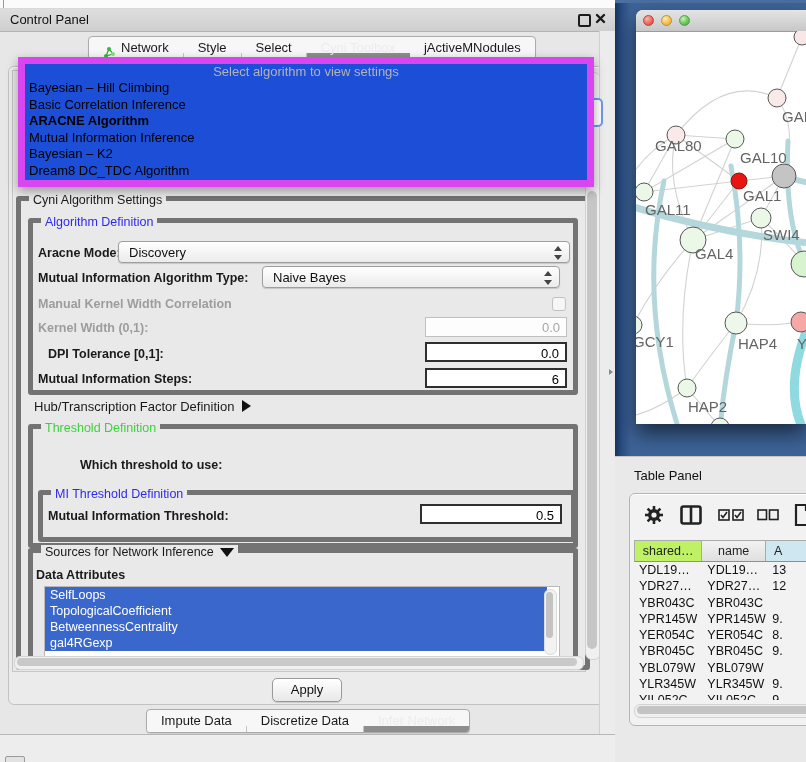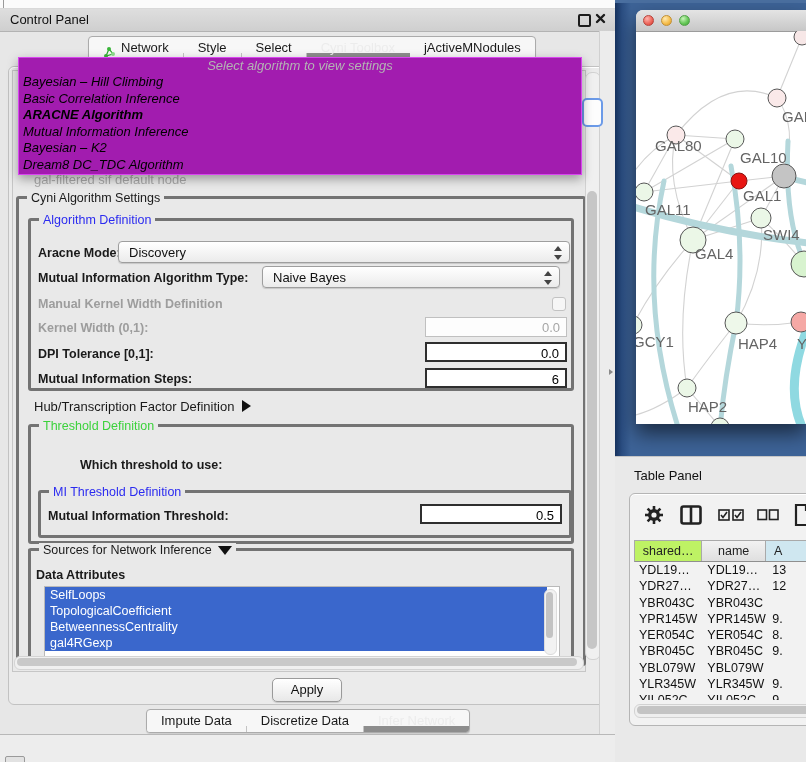--- a/index.html
+++ b/index.html
@@ -33,21 +33,21 @@
   #settings-frame{left:12px;top:70px;width:572px;height:600px;border:1px solid #c6c6c6;background:#e9e9e9;}
 
   
   #v-scroll{left:585px;top:72px;width:14px;height:586px;background:#f0f0f0;border:1px solid #d2d2d2;border-radius:7px;}
   #v-thumb{position:absolute;left:1px;top:118px;width:10px;height:458px;background:#c6c6c6;border-radius:6px;}
   
   #h-scroll{left:14px;top:656px;width:568px;height:12px;background:#f0f0f0;border:1px solid #d4d4d4;border-radius:6px;}
   #h-thumb{position:absolute;left:2px;top:1px;width:560px;height:8px;background:#c9c9c9;border-radius:5px;}
 
   
-  .grp{position:absolute;border:3px solid #737373;border-radius:3px;}
+  .grp{position:absolute;border:5px solid #737373;border-radius:3px;}
   .legend{position:absolute;top:-8px;left:8px;background:#e9e9e9;padding:0 4px;font-size:12.5px;white-space:nowrap;}
   .t-blue{color:#2b2bf0;}
   .t-green{color:#3cd23c;}
   .t-black{color:#1a1a1a;}
   .lbl{position:absolute;font-size:12.5px;font-weight:bold;color:#1a1a1a;white-space:nowrap;}
   .lbl.dis{color:#9d9d9d;}
 
   .combo{position:absolute;height:22px;border:1px solid #9e9e9e;border-radius:4px;
      background:linear-gradient(#ffffff,#ebebeb);font-size:13px;color:#111;
      line-height:22px;padding-left:10px;box-sizing:border-box;box-shadow:0 1px 1px rgba(0,0,0,.15);}
@@ -66,22 +66,22 @@
   .tri-r{display:inline-block;width:0;height:0;border-top:6px solid transparent;border-bottom:6px solid transparent;border-left:9px solid #111;vertical-align:-1px;margin-left:8px;}
   .tri-d{display:inline-block;width:0;height:0;border-left:7px solid transparent;border-right:7px solid transparent;border-top:9px solid #111;vertical-align:-1px;margin-left:6px;}
 
   
   #attr-list{left:44px;top:586px;width:514px;height:69px;background:#fff;border:1px solid #b9b9b9;overflow:hidden;}
   .attr-item{width:497px;height:16px;line-height:16px;background:#3a67cc;color:#fff;font-size:12.5px;padding-left:5px;}
   #attr-scroll{position:absolute;right:2px;top:2px;width:11px;height:64px;background:#f2f2f2;border:1px solid #dcdcdc;border-radius:6px;}
   #attr-thumb{position:absolute;left:1px;top:2px;width:7px;height:46px;background:#c3c3c3;border-radius:4px;}
 
   
-  #dropdown{left:18px;top:57px;width:562px;height:116px;background:#a21caf;border:1px solid #d946ef;
-     box-shadow:0 4px 10px rgba(0,0,0,.35);z-index:20;font-style:italic;}
+  #dropdown{left:18px;top:57px;width:562px;height:116px;background:#1d4ed8;border:7px solid #d946ef;
+     box-shadow:0 4px 10px rgba(0,0,0,.35);z-index:20;}
   #dd-header{height:16px;line-height:16px;text-align:center;color:#b4b4b4;font-size:13px;}
   .dd-item{height:16.5px;line-height:16.5px;font-size:13px;color:#000;padding-left:4px;white-space:nowrap;}
   .dd-item.bold{font-weight:bold;}
 
   
   #frag-text{left:34px;top:172px;width:300px;height:15px;overflow:hidden;color:#a9a9a9;font-size:13px;z-index:4;}
   #frag-blue{left:582px;top:98px;width:17px;height:25px;border:2px solid #6b9ae8;border-radius:5px;background:#fdfdfd;z-index:4;}
 
   
   #apply-btn{left:272px;top:678px;width:68px;height:22px;border:1px solid #9a9a9a;border-radius:5px;
@@ -198,25 +198,25 @@
       </span>
   </div>
   <span class="lbl" style="left:38px;top:271px;">Mutual Information Algorithm Type:</span>
   <div class="combo" style="left:262px;top:266px;width:298px;">
     <span>Naive Bayes</span>
     <span class="arrows">
         <i class="up"></i>
         <i class="dn"></i>
       </span>
   </div>
-  <span class="lbl dis" style="left:38px;top:297px;">Manual Kernel Width Definition</span>
+  <span class="lbl dis" style="left:38px;top:297px;">Manual Kernel Width Correlation</span>
   <span class="chk" style="left:552px;top:297px;"></span>
   <span class="lbl dis" style="left:38px;top:321px;">Kernel Width (0,1):</span>
   <div class="tbox dis" style="left:425px;top:317px;width:142px;">0.0</div>
-  <span class="lbl" style="left:38px;top:347px;">DPI Tolerance [0,1]:</span>
+  <span class="lbl" style="left:48px;top:347px;">DPI Tolerance [0,1]:</span>
   <div class="tbox strong" style="left:425px;top:342px;width:142px;">0.0</div>
   <span class="lbl" style="left:38px;top:372px;">Mutual Information Steps:</span>
   <div class="tbox strong" style="left:425px;top:368px;width:142px;">6</div>
 
   <span class="lbl" style="left:34px;top:399px;font-weight:normal;font-size:13px;"><span>Hub/Transcription Factor Definition</span><span class="tri-r"></span></span>
 
   <div class="grp" style="left:28px;top:424px;width:540px;height:114px;">
     <span class="legend t-green">Threshold Definition</span>
   </div>
   <span class="lbl" style="left:80px;top:458px;">Which threshold to use:</span>

